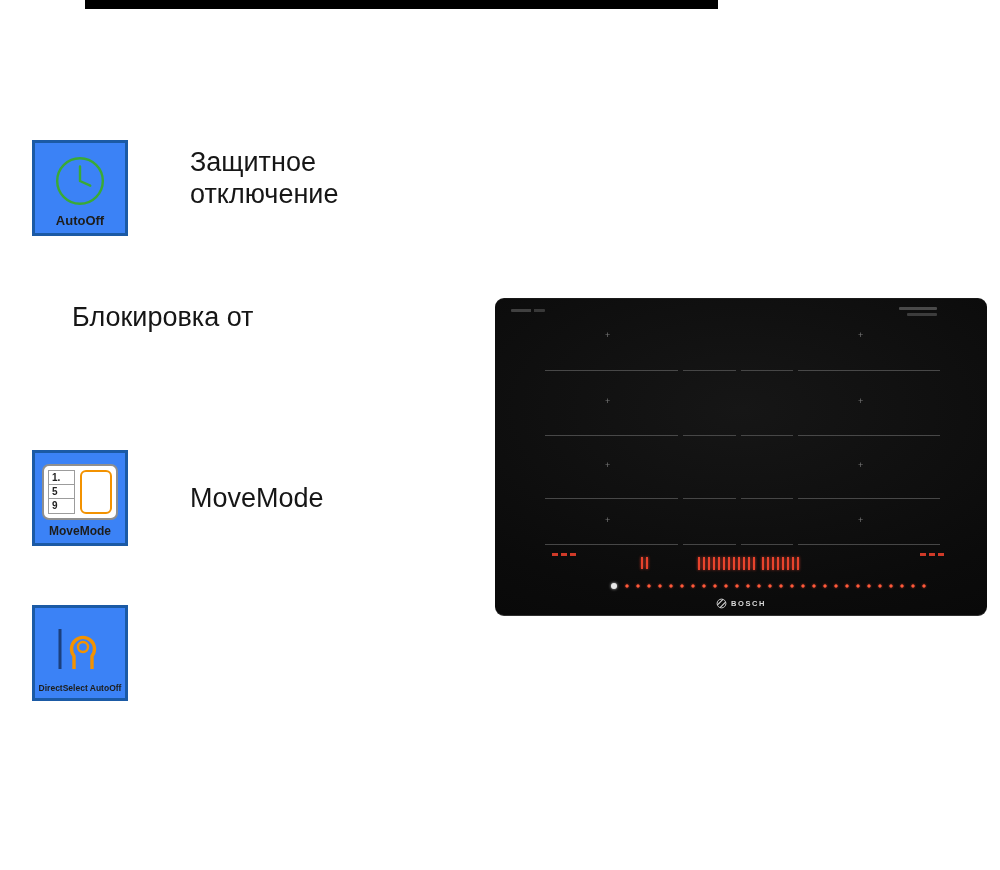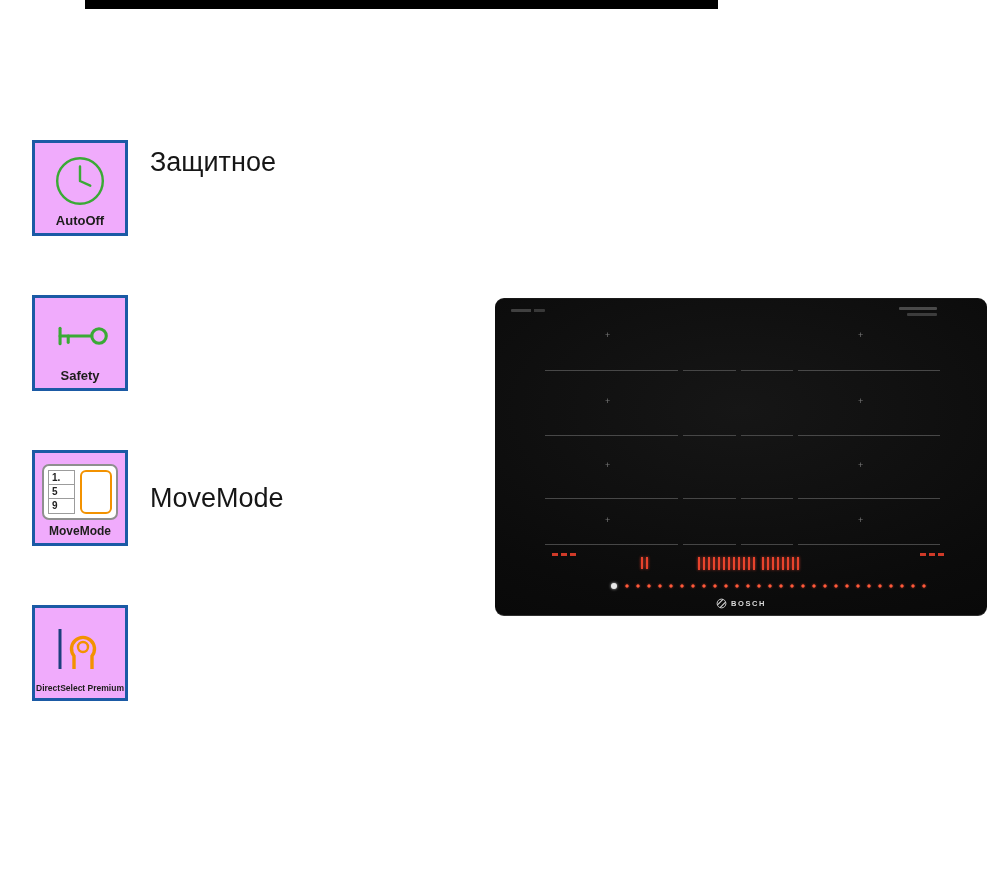--- a/index.html
+++ b/index.html
@@ -6,24 +6,24 @@
   .canvas{position:relative;width:1000px;height:870px;background:#fff;overflow:hidden;
           font-family:"Liberation Sans",sans-serif;}
 
   
   .top-bar{position:absolute;left:85px;top:0;width:633px;height:9px;background:#000;}
 
   
   .feature-row{position:absolute;left:32px;display:flex;gap:22px;align-items:flex-start;}
   .row-1{top:140px}.row-2{top:295px}.row-3{top:450px;align-items:center}.row-4{top:605px}
 
-  .feature-title{font-size:27px;line-height:32px;color:#161616;padding-top:6px;}
+  .feature-title{font-size:27px;line-height:32px;color:#161616;padding-top:6px;margin-left:40px;}
   .row-3 .feature-title{padding-top:0;}
 
-  .badge{width:96px;height:96px;box-sizing:border-box;border:3px solid #1b5aa5;background:#f0abfc;
+  .badge{width:96px;height:96px;box-sizing:border-box;border:3px solid #1b5aa5;background:#3b82f6;
          display:flex;flex-direction:column;align-items:center;justify-content:space-between;
          padding:6px 3px 5px;flex:0 0 auto;}
   .icon-wrap{flex:1;display:flex;align-items:center;justify-content:center;}
   .badge-label{font-size:13px;font-weight:bold;color:#1d1d1b;white-space:nowrap;}
   .row-3 .badge-label{font-size:12px;}
   .row-4 .badge-label{font-size:8.5px;}
 
   
   .mm-panel{width:76px;height:56px;box-sizing:border-box;border:2px solid #8f8f8f;border-radius:7px;
             background:#fff;display:flex;gap:5px;padding:4px;}
@@ -84,36 +84,27 @@
       <div class="icon-wrap">
         <svg width="54" height="54" viewBox="0 0 58 58">
           <circle cx="29" cy="29" r="24.5" fill="none" stroke="#3aaa35" stroke-width="2.6"></circle>
           <path d="M29 29 V13.5 M29 29 L40 34" fill="none" stroke="#3aaa35" stroke-width="2.6" stroke-linecap="round"></path>
         </svg>
       </div>
       <div class="badge-label">AutoOff</div>
     </div>
     <div class="feature-title">
       <div>Защитное</div>
+      <div>отключение</div>
     </div>
   </div>
 
   <div class="feature-row row-2">
-    <div class="badge">
-      <div class="icon-wrap">
-        <svg width="58" height="32" viewBox="0 0 64 34">
-          <circle cx="53" cy="17" r="8" fill="none" stroke="#3aaa35" stroke-width="3.4"></circle>
-          <path d="M10 17 H45" fill="none" stroke="#3aaa35" stroke-width="3.4" stroke-linecap="round"></path>
-          <path d="M10 8.5 V25.5" fill="none" stroke="#3aaa35" stroke-width="3.4" stroke-linecap="round"></path>
-          <path d="M19 17 V24" fill="none" stroke="#3aaa35" stroke-width="3.4" stroke-linecap="round"></path>
-        </svg>
-      </div>
-      <div class="badge-label">Safety</div>
-    </div>
     <div class="feature-title">
+      <div>Блокировка от</div>
     </div>
   </div>
 
   <div class="feature-row row-3">
     <div class="badge">
       <div class="icon-wrap">
         <div class="mm-panel">
           <div class="mm-nums">
             <div class="mm-cell">1.</div>
             <div class="mm-cell">5</div>
@@ -132,21 +123,21 @@
 
   <div class="feature-row row-4">
     <div class="badge">
       <div class="icon-wrap">
         <svg width="56" height="48" viewBox="0 0 56 48">
           <path d="M8 4 V44" fill="none" stroke="#1b3f7d" stroke-width="3"></path>
           <path d="M22 44 V31 A11.5 11.5 0 1 1 40 31 V44" fill="none" stroke="#f39200" stroke-width="3.4"></path>
           <circle cx="31" cy="22" r="5" fill="none" stroke="#f39200" stroke-width="2.4"></circle>
         </svg>
       </div>
-      <div class="badge-label">DirectSelect Premium</div>
+      <div class="badge-label">DirectSelect AutoOff</div>
     </div>
     <div class="feature-title">
     </div>
   </div>
 
   <div class="hob">
     <div class="mark-tl"></div>
     <div class="mark-tr1"></div>
     <div class="mark-tr2"></div>
 

